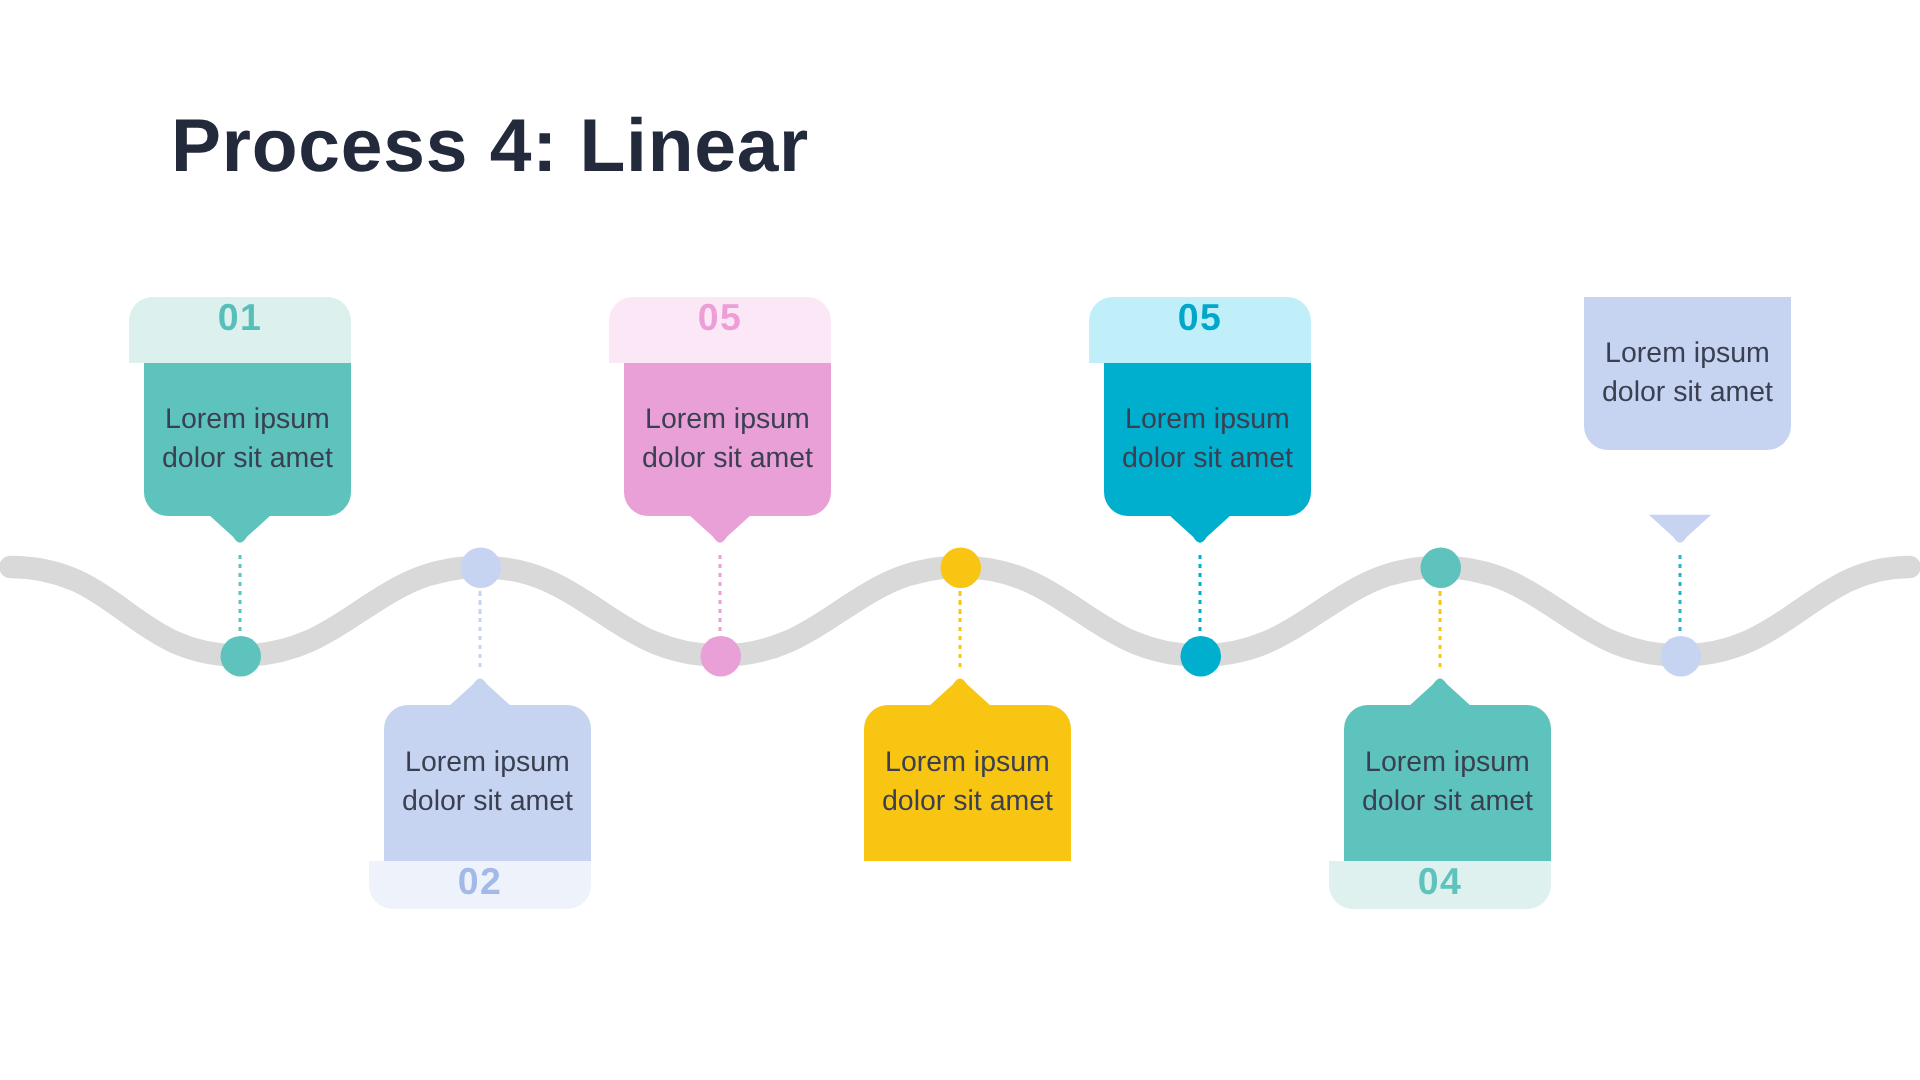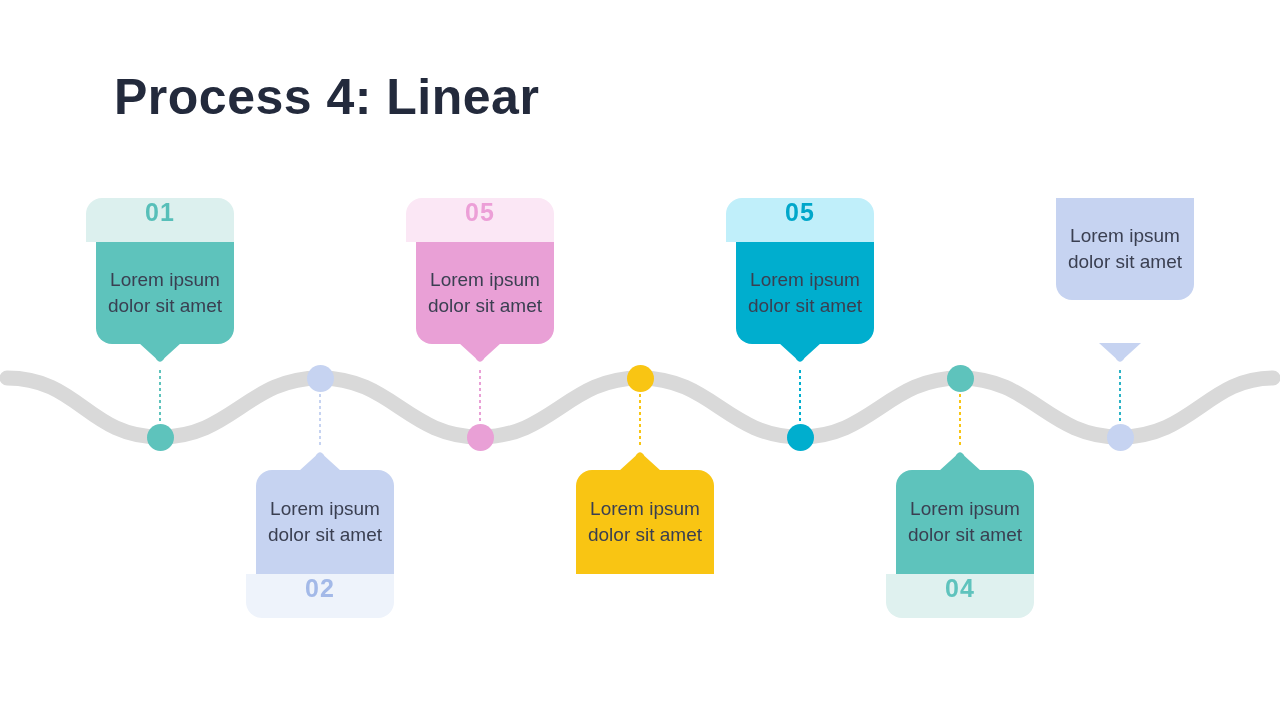--- a/index.html
+++ b/index.html
@@ -30,21 +30,21 @@
 
   .card{position:absolute;left:0;right:0;top:0;}
   .below .card{top:105px;}
 
   .num-band{
     display:flex;align-items:flex-start;justify-content:center;
     background:var(--light);color:var(--num);
     font-size:25px;font-weight:bold;letter-spacing:1px;
   }
   .above .num-band{height:44px;border-radius:16px 16px 0 0;}
-  .below .num-band{height:44px;border-radius:0 0 16px 16px;}
+  .below .num-band{height:32px;border-radius:0 0 16px 16px;}
 
   .label-band{
     display:flex;align-items:center;justify-content:center;text-align:center;
     background:var(--main);color:var(--text-color,#3A3F51);
     font-size:19px;line-height:26px;margin-left:10px;
   }
   .above .label-band{height:102px;border-radius:0 0 16px 16px;}
   .below .label-band{height:104px;border-radius:16px 16px 0 0;}
 
   .pointer{position:absolute;left:calc(50% - 22px);width:44px;height:24px;}

